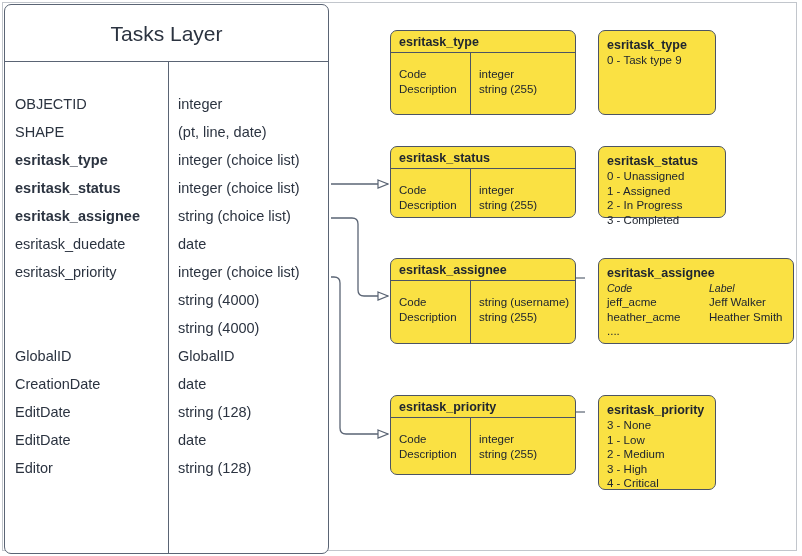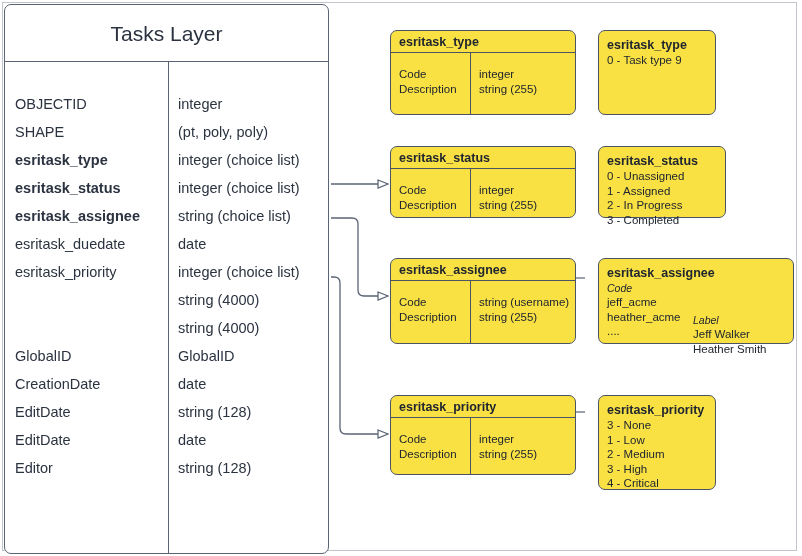--- a/index.html
+++ b/index.html
@@ -149,21 +149,21 @@
     white-space: nowrap;
   }
   .val-line { display: block; white-space: nowrap; }
   .val-cols { position: relative; }
   .val-hdr {
     font-style: italic;
     font-size: 10.5px;
     line-height: 14px;
   }
   .vcol-a { position: absolute; left: 0; width: 86px; }
-  .vcol-b { position: absolute; left: 86px; margin-top: 32px; }
+  .vcol-b { position: absolute; left: 102px; }
   .val-rowline { position: relative; height: 14.5px; }
   .val-rowline.hdrline { height: 14px; }
 
   
   .connectors {
     position: absolute;
     left: 0; top: 0;
     width: 802px; height: 556px;
     pointer-events: none;
   }
@@ -196,21 +196,21 @@
     <div class="entity-title">Tasks Layer</div>
     <div class="entity-body">
       <div class="entity-divider"></div>
       <div class="field-col" id="field-col">
           <div class="field-row field-line">
             <span class="field-name">OBJECTID</span>
             <span class="field-type">integer</span>
           </div>
           <div class="field-row field-line">
             <span class="field-name">SHAPE</span>
-            <span class="field-type">(pt, poly, poly)</span>
+            <span class="field-type">(pt, line, date)</span>
           </div>
           <div class="field-row field-line key">
             <span class="field-name">esritask_type</span>
             <span class="field-type">integer (choice list)</span>
           </div>
           <div class="field-row field-line key">
             <span class="field-name">esritask_status</span>
             <span class="field-type">integer (choice list)</span>
           </div>
           <div class="field-row field-line key">

